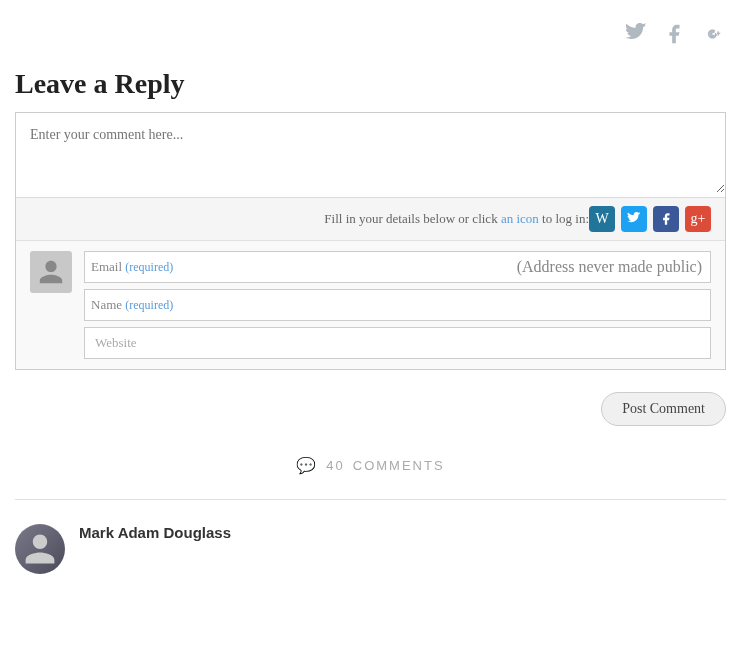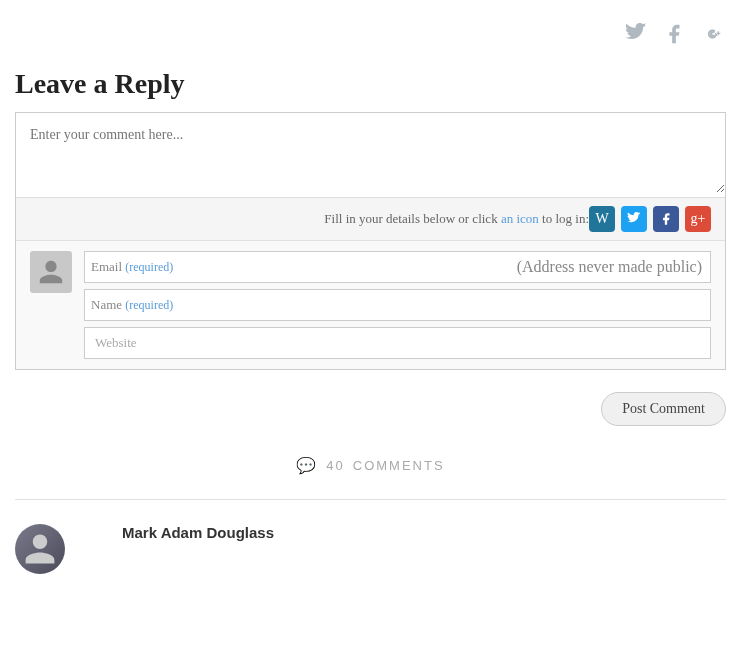--- a/index.html
+++ b/index.html
@@ -246,21 +246,20 @@
     }
 
     
     .avatar-mark {
       background: linear-gradient(135deg, #7a7a8a 0%, #4a4a5a 100%);
     }
 
     .comment-meta {
       display: flex;
       flex-direction: column;
-      margin-left: 43px;
     }
 
     .comment-author {
       font-size: 15px;
       font-weight: bold;
       color: #333;
       font-family: Arial, sans-serif;
     }
 
     .comment-date {

